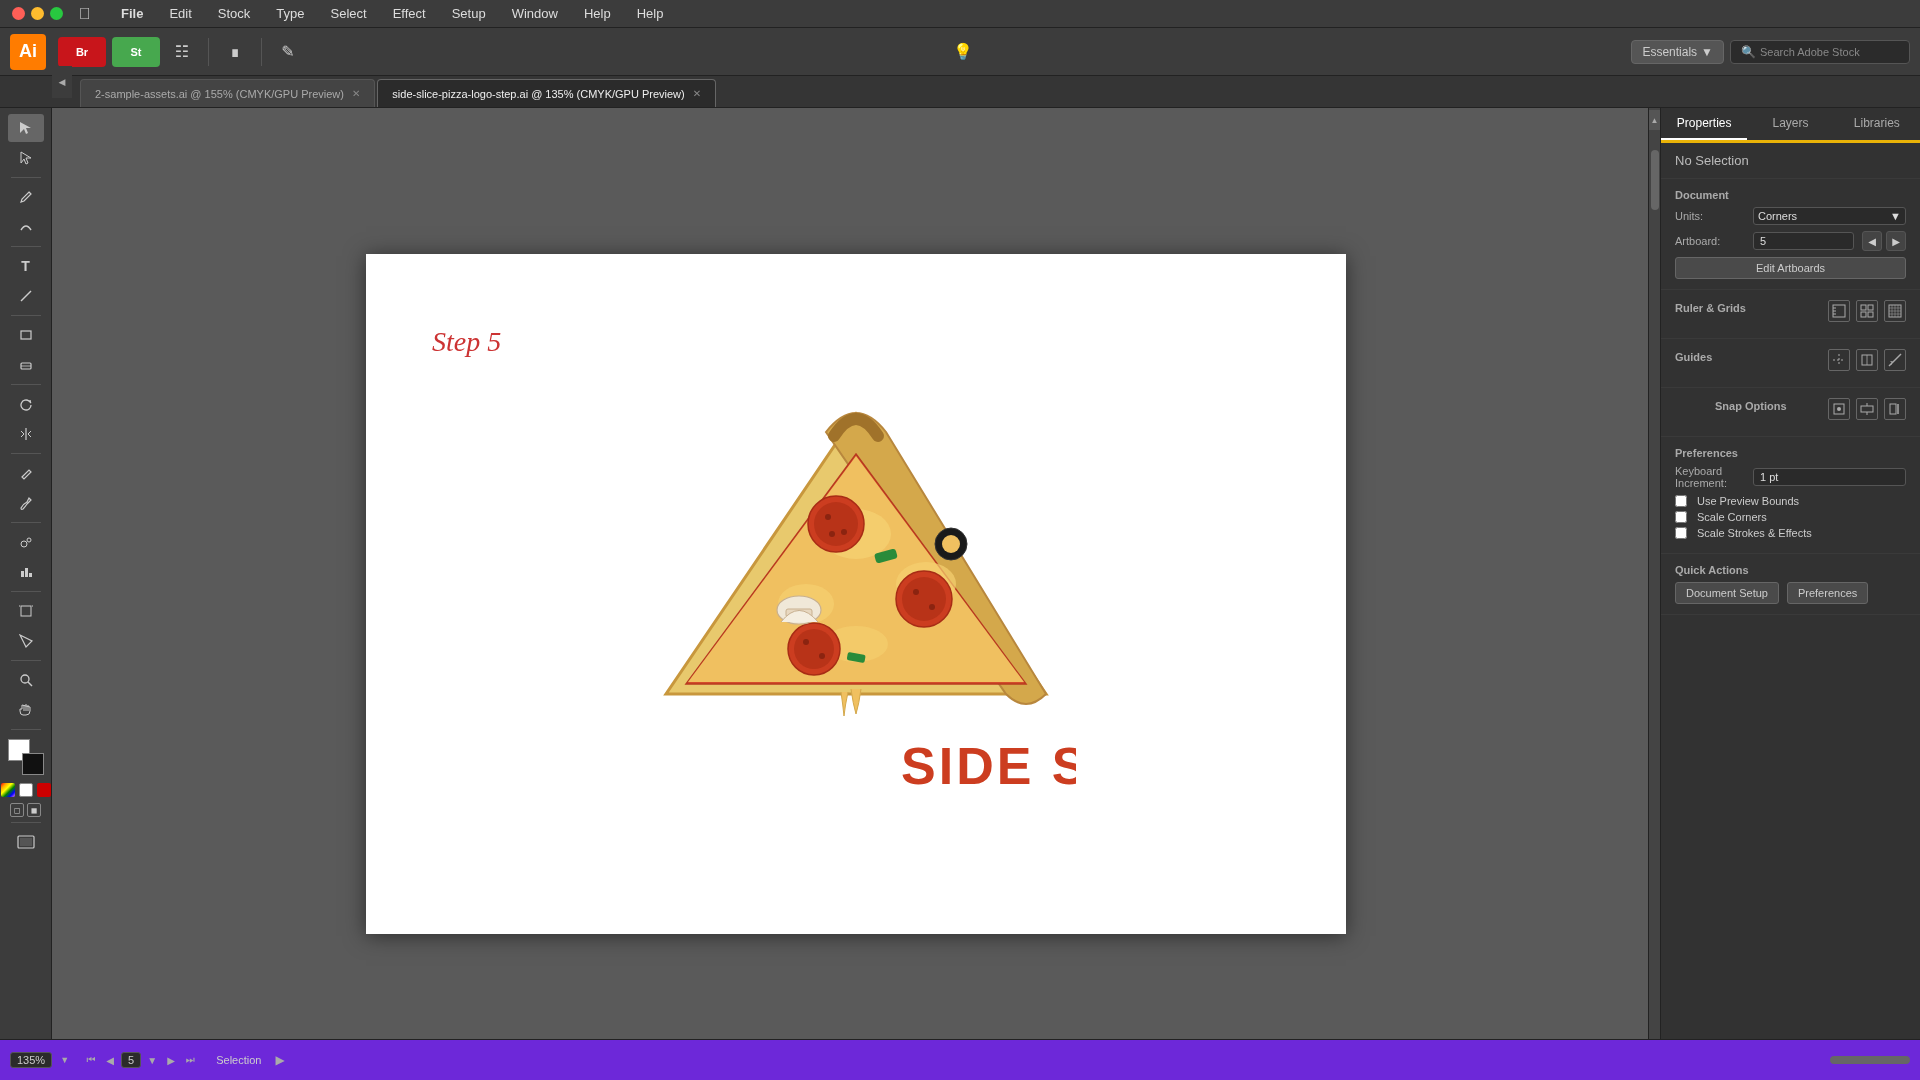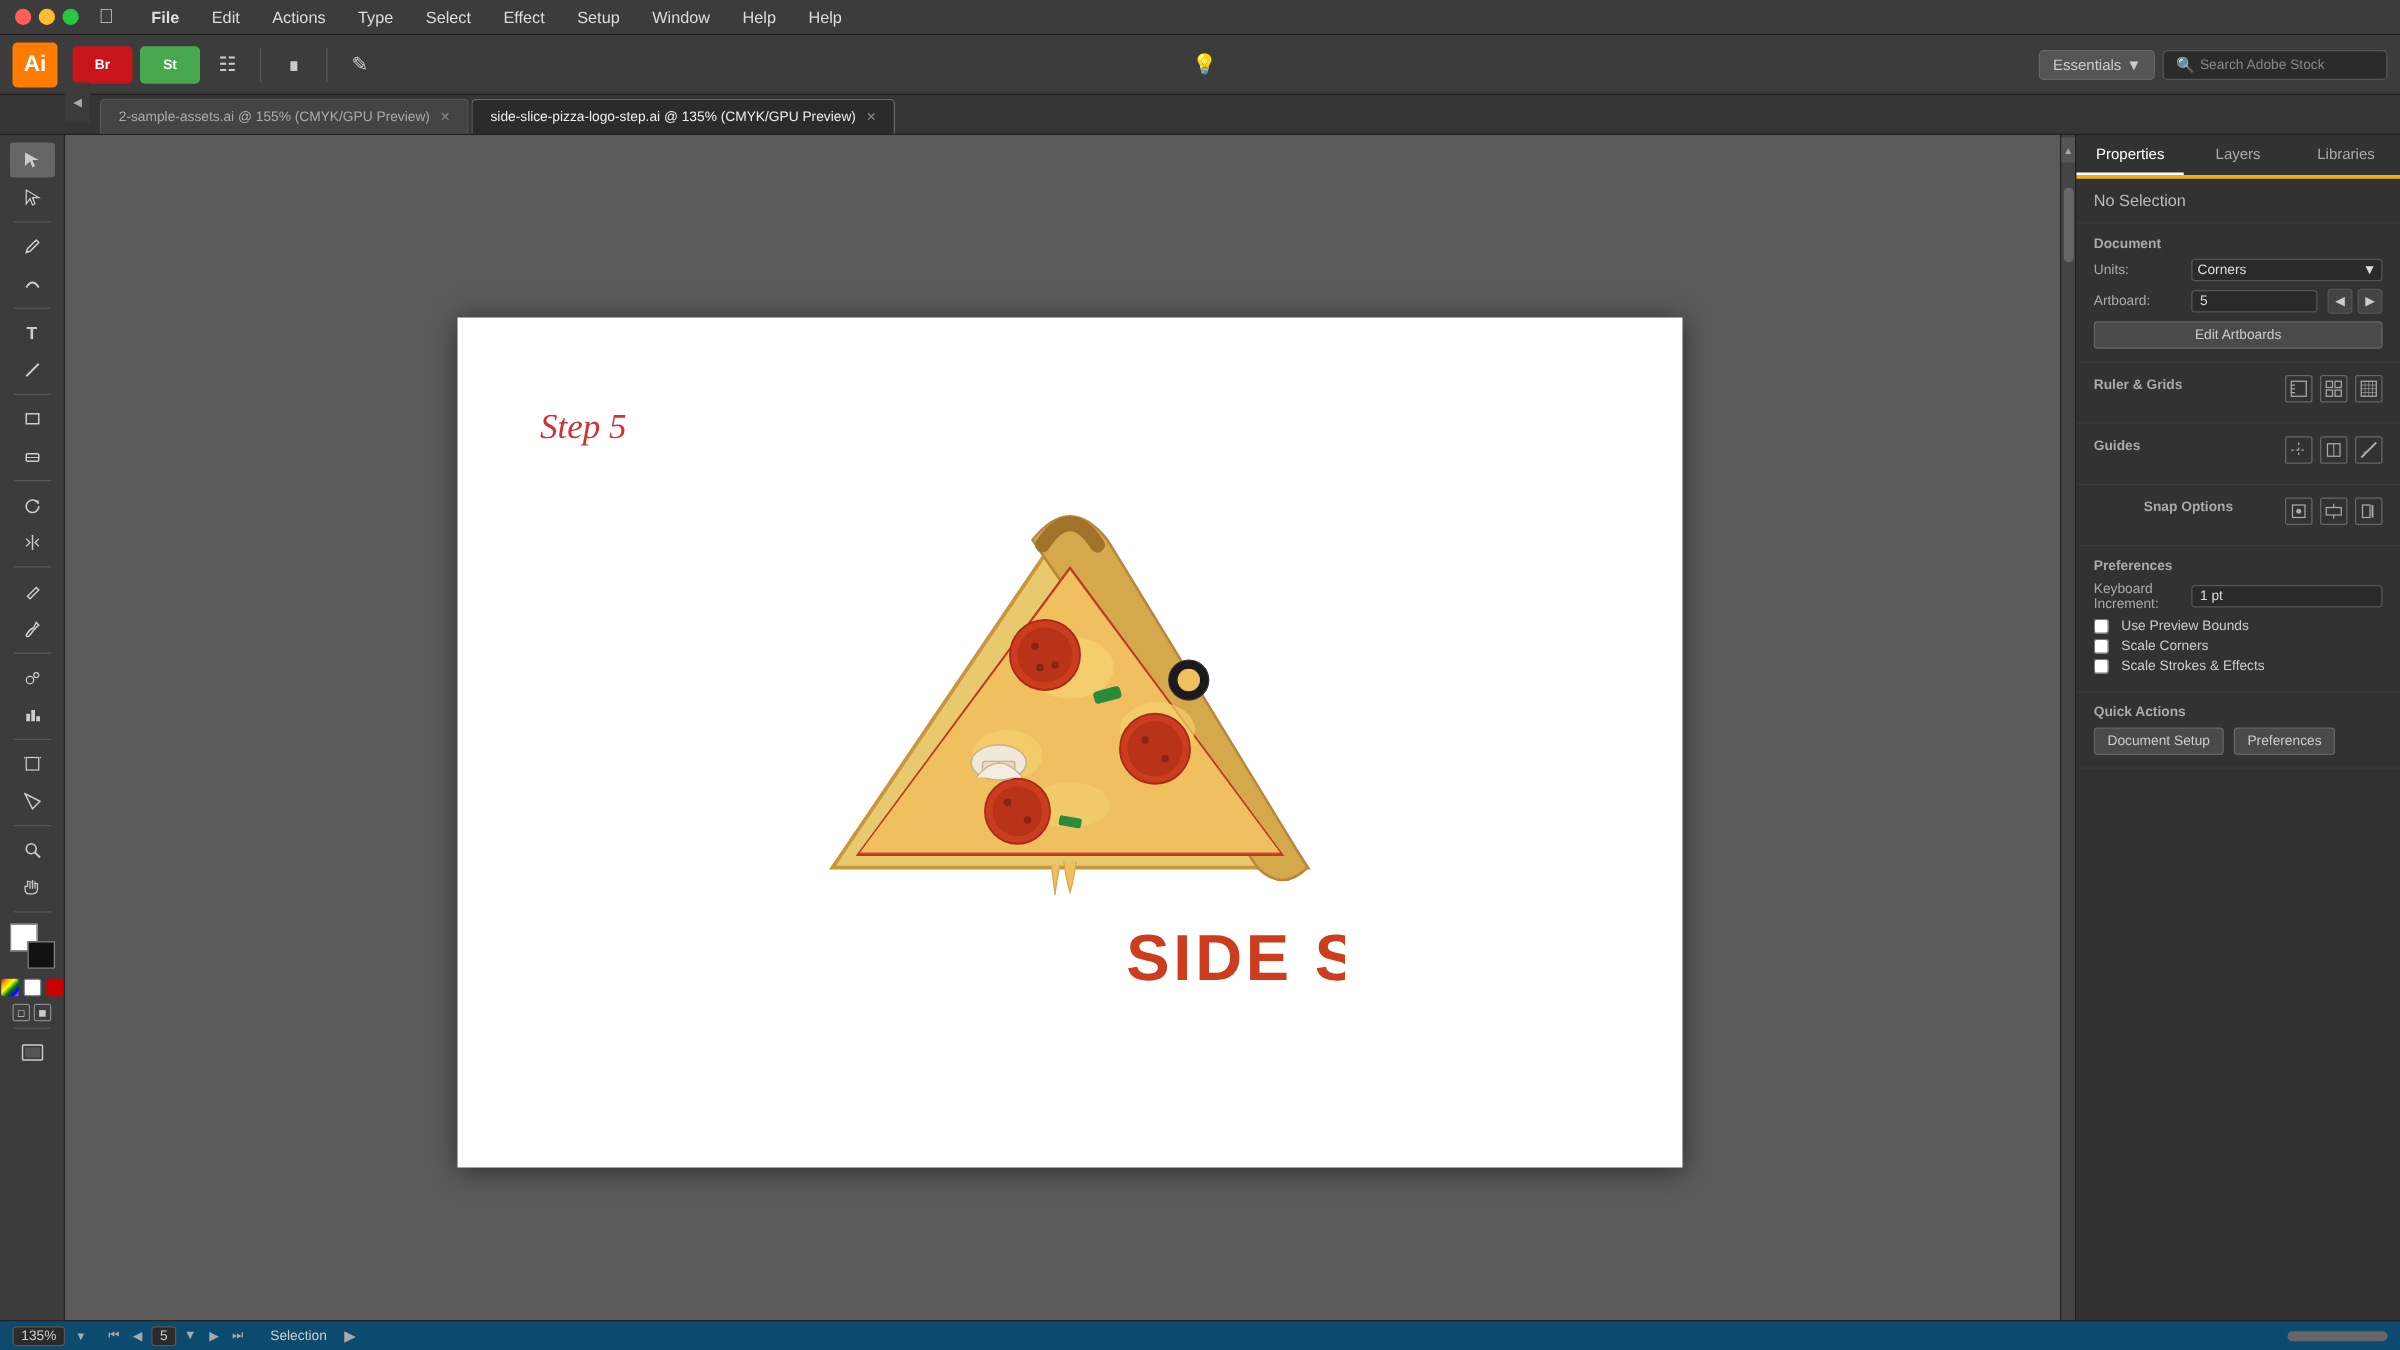--- a/index.html
+++ b/index.html
@@ -348,22 +348,22 @@
       color: #ddd;
       background: #2a2a2a;
       border: 1px solid #555;
       border-radius: 3px;
       padding: 2px 6px;
       width: 50px;
     }
 
     
     #status-bar {
-      height: 24px;
-      background: #0c4a6e;
+      height: 41px;
+      background: #6d28d9;
       border-top: 1px solid #222;
       display: flex;
       align-items: center;
       padding: 0 10px;
       gap: 8px;
       position: absolute;
       bottom: 0;
       left: 0;
       right: 0;
     }
@@ -438,21 +438,21 @@
 <div id="title-bar">
   <div class="traffic-lights">
     <div class="tl tl-close"></div>
     <div class="tl tl-min"></div>
     <div class="tl tl-max"></div>
   </div>
   <div id="title-bar-menu">
     <span class="apple-logo"></span>
     <span class="menu-item app-name">File</span>
     <span class="menu-item">Edit</span>
-    <span class="menu-item">Actions</span>
+    <span class="menu-item">Stock</span>
     <span class="menu-item">Type</span>
     <span class="menu-item">Select</span>
     <span class="menu-item">Effect</span>
     <span class="menu-item">Setup</span>
     <span class="menu-item">Window</span>
     <span class="menu-item">Help</span>
     <span class="menu-item">Help</span>
   </div>
 </div>
 

